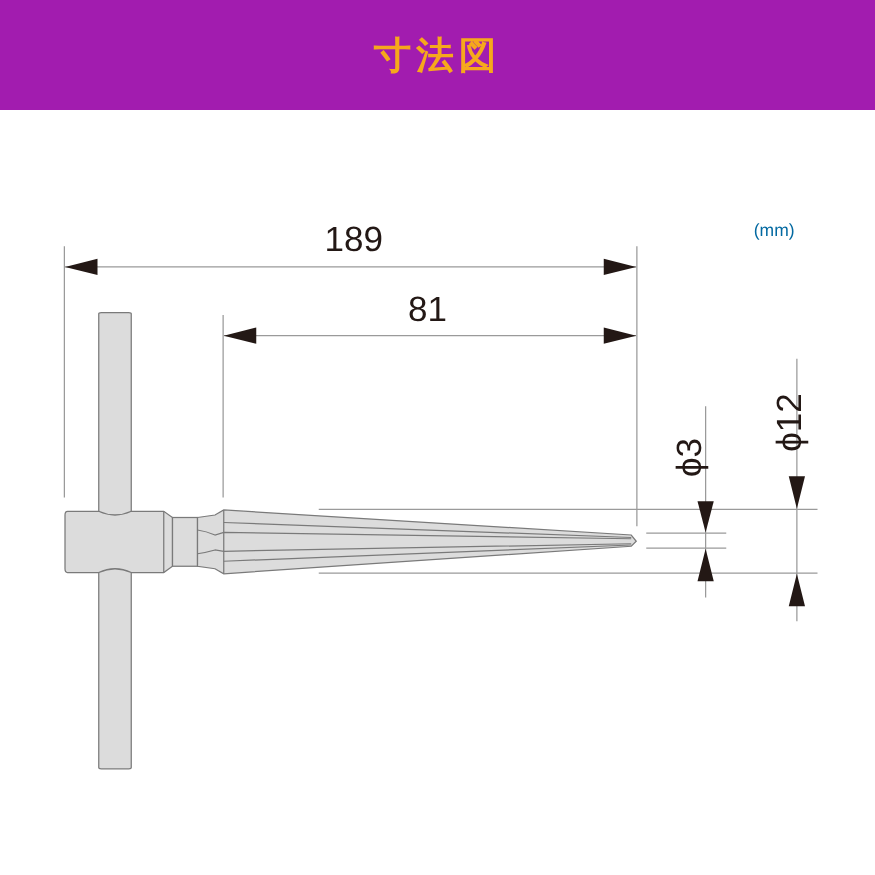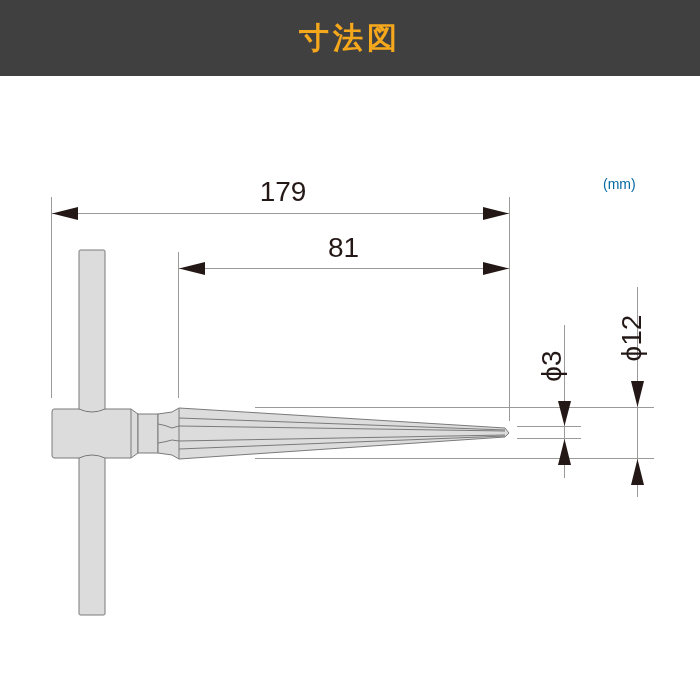--- a/index.html
+++ b/index.html
@@ -1,22 +1,22 @@
 <!DOCTYPE html>
 <html><head>
   <meta charset="utf-8">
   <style>
     html, body { margin: 0; padding: 0; background: #ffffff; }
     body { width: 700px; height: 700px; position: relative; overflow: hidden; font-family: "DejaVu Sans", sans-serif; }
-    .header { position: absolute; left: 0; top: 0; width: 700px; height: 76px; background: #404040; display: flex; align-items: center; justify-content: center; }
+    .header { position: absolute; left: 0; top: 0; width: 700px; height: 88px; background: #a21caf; display: flex; align-items: center; justify-content: center; }
     .header-title { color: #f6a81c; font-size: 30px; font-weight: bold; letter-spacing: 4px; font-family: "DejaVu Sans", sans-serif; }
     .unit { position: absolute; left: 603px; top: 176px; font-size: 14px; color: #0369a1; font-family: "Liberation Sans", sans-serif; }
     .dim-label { position: absolute; font-family: "Liberation Sans", sans-serif; color: #231815; font-size: 28px; }
     .lbl-113 { left: 248px; top: 176px; width: 70px; text-align: center; }
-    .lbl-81 { left: 328px; top: 232px; width: 60px; text-align: left; }
+    .lbl-81 { left: 312px; top: 232px; width: 60px; text-align: center; }
     .lbl-v { position: absolute; font-family: "Liberation Sans", sans-serif; color: #231815; font-size: 28px; transform: rotate(-90deg); transform-origin: center center; white-space: nowrap; }
     .lbl-phi3 { left: 522px; top: 350px; width: 60px; text-align: center; }
     .lbl-phi12 { left: 592px; top: 322px; width: 80px; text-align: center; }
     svg.drawing { position: absolute; left: 0; top: 0; }
   </style>
 </head>
 <body>
 
 <div class="header">
   <span class="header-title">寸法図</span>
@@ -73,16 +73,16 @@
     <path d="M158,414 L172,412 L179,408 L505,428 L509,433 L505,437 L179,459 L172,455 L158,453 Z"></path>
     <path d="M158,424 Q165,425 172,428 L179,426 L505,431" fill="none"></path>
     <path d="M158,443 Q165,442 172,440 L179,441 L505,435" fill="none"></path>
     <line x1="179" y1="418" x2="505" y2="430" fill="none"></line>
     <line x1="179" y1="449" x2="505" y2="436" fill="none"></line>
     <line x1="179" y1="408" x2="179" y2="459" fill="none"></line>
   </g>
 </svg>
 
 <span class="unit">(mm)</span>
-<span class="dim-label lbl-113">179</span>
+<span class="dim-label lbl-113">189</span>
 <span class="dim-label lbl-81">81</span>
 <span class="lbl-v lbl-phi3">ϕ3</span>
 <span class="lbl-v lbl-phi12">ϕ12</span>
 
 </body></html>

